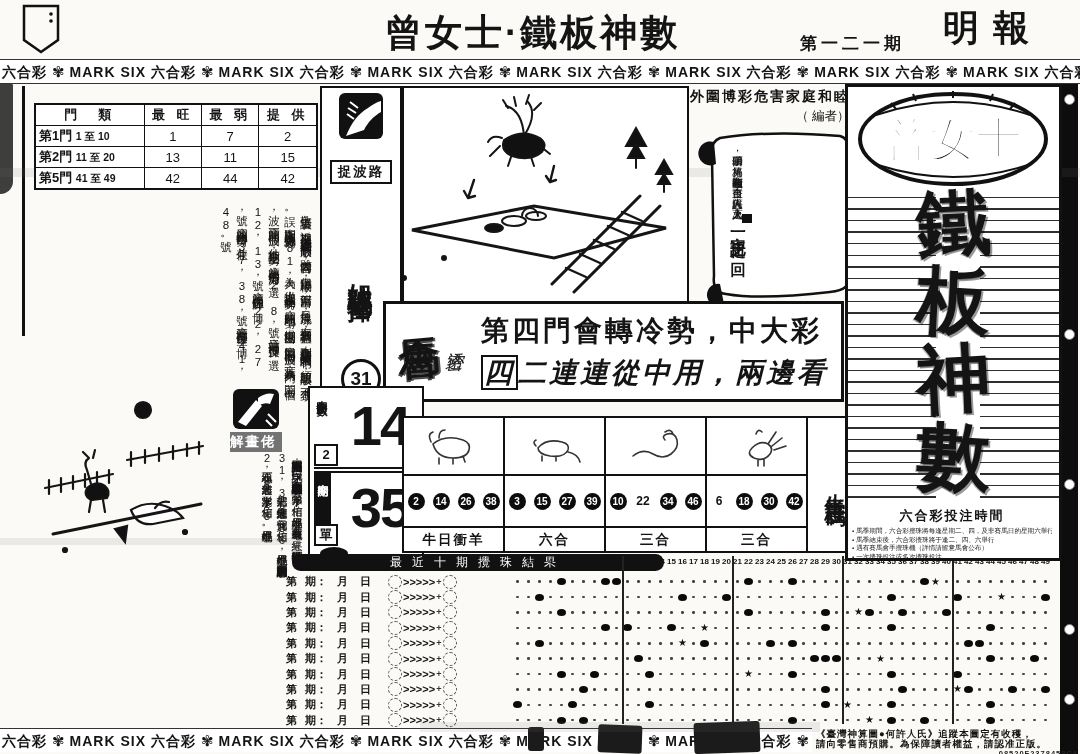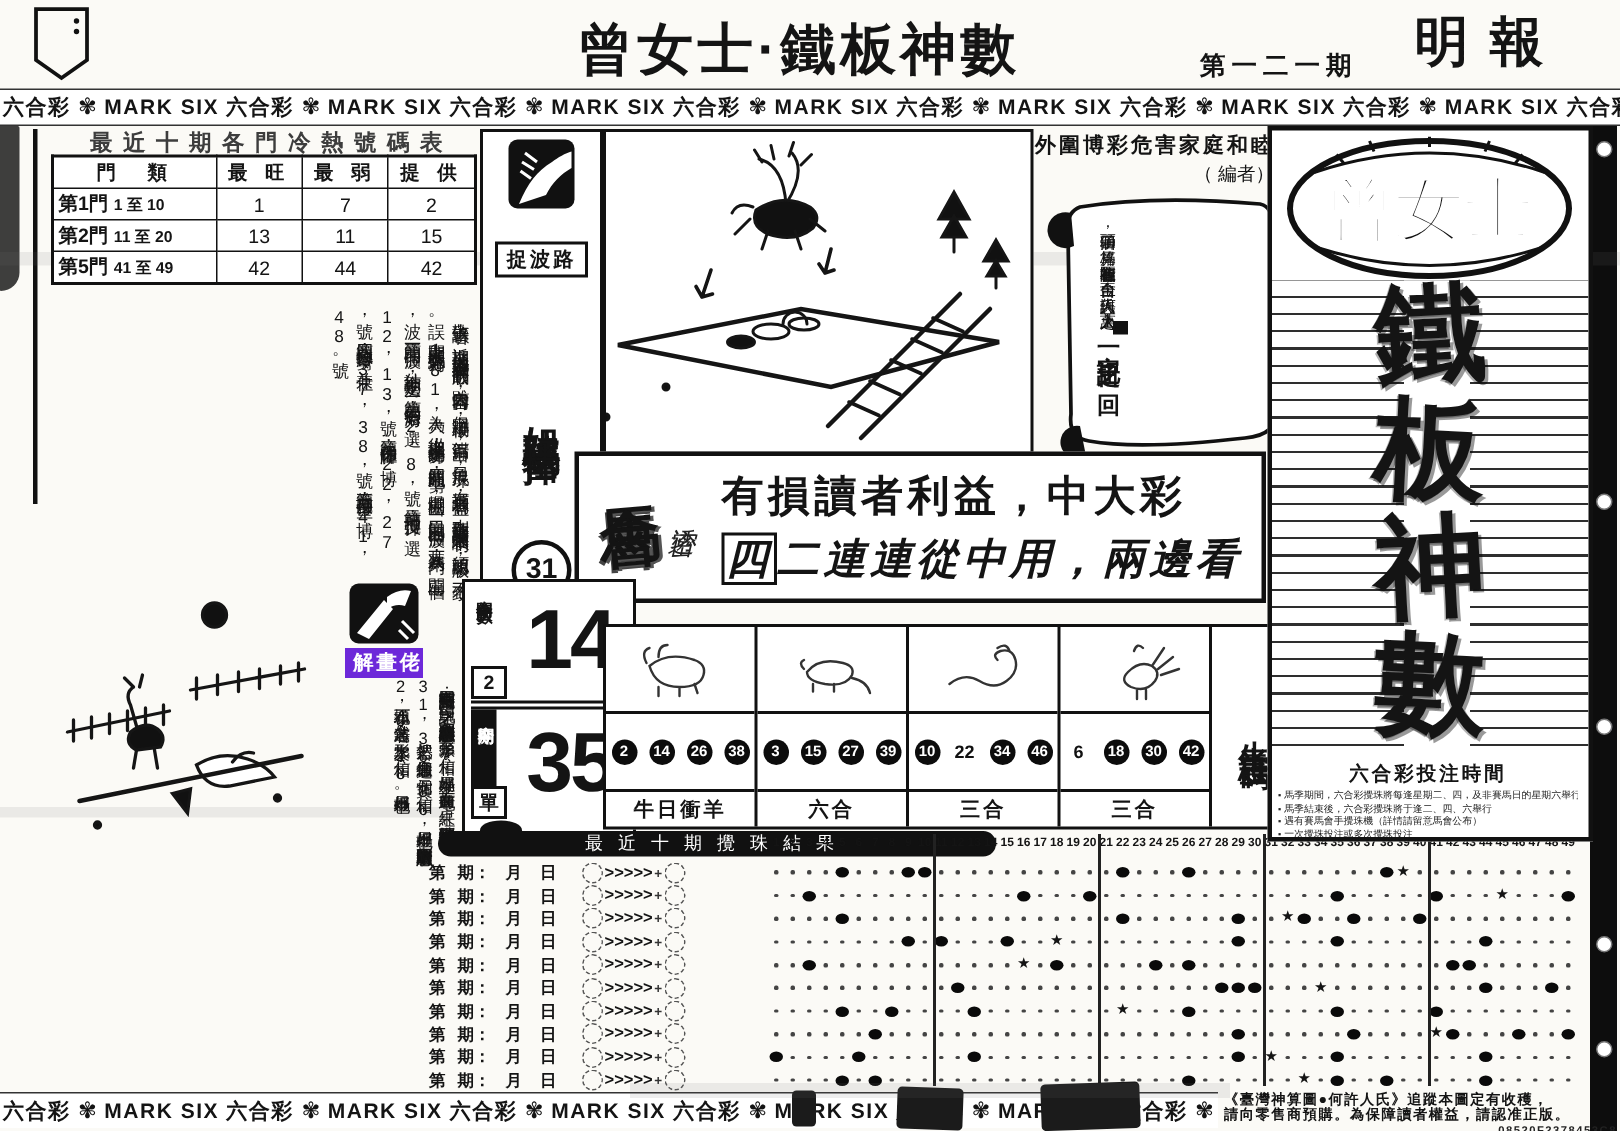--- a/index.html
+++ b/index.html
@@ -112,22 +112,22 @@
   #bet-lines{margin:2px 0 0;padding:0;list-style:none;}
   #bet-lines li{font-size:6.6px;line-height:8.6px;color:#222;white-space:nowrap;overflow:hidden;}
   #bet-lines li::before{content:"▪";font-size:6px;margin-right:2px;}
   
   #footer-text{left:816px;top:729px;width:262px;}
   #footer-text .fl{font-size:9.5px;font-weight:800;letter-spacing:1px;line-height:9.5px;white-space:nowrap;}
   #footer-code{text-align:right;font-size:7.5px;font-weight:800;letter-spacing:1px;color:#222;margin-top:1px;}
   .blot{position:absolute;background:#1b1b1b;border-radius:3px;}
   
   #jhl-icon{left:232px;top:388px;}
-  #jhl-label{left:230px;top:432px;width:52px;background:#6d28d9;color:#fff;font-size:13.5px;font-weight:800;
-             text-align:right;letter-spacing:2px;padding:1px 0;}
+  #jhl-label{left:230px;top:432px;width:52px;background:#737373;color:#fff;font-size:13.5px;font-weight:800;
+             text-align:left;letter-spacing:2px;padding:1px 0;}
   #jhl-text{left:136px;top:452px;width:168px;height:112px;font-size:11px;line-height:15px;}
   #corner-icon{left:18px;top:4px;}
 </style>
 </head>
 <body>
 
 <div class="page">
 
   <svg id="corner-icon" class="abs" width="58" height="52" viewBox="0 0 58 52">
     <path d="M6,2 L40,2 L40,36 L23,48 L6,36 Z" fill="none" stroke="#111" stroke-width="2.5"></path>
@@ -146,21 +146,20 @@
     <div class="punch" style="top:245px"></div>
     <div class="punch" style="top:395px"></div>
     <div class="punch" style="top:540px"></div>
     <div class="punch" style="top:610px"></div>
   </div>
   <div id="left-smudge" class="abs"></div>
   <div id="left-line" class="abs"></div>
   <div class="abs smear" style="left:0;top:168px;width:1080px;height:9px"></div>
   <div class="abs smear" style="left:0;top:538px;width:300px;height:7px"></div>
 
-  <div id="hotcold-title" class="abs">最近十期各門冷熱號碼表</div>
   <table id="hotcold" class="abs">
     <thead>
         <tr>
           <th>門　類</th>
           <th>最 旺</th>
           <th>最 弱</th>
           <th>提 供</th>
         </tr>
       </thead>
     <tbody>
@@ -240,21 +239,21 @@
     </svg>
     <div id="scroll-text" class="abs vtext">
       <span>獅子回頭，算一格局，有福有相能匹敵，自古至今，何許人氏，一人之下萬人上。</span>
       <span id="scroll-title">一字記之日：回</span>
     </div>
   </div>
 
   <div id="slogan-box" class="abs">
     <div id="seal-main" class="abs">馬會</div>
     <div id="seal-sub" class="abs">透密</div>
-    <div id="slogan1" class="abs slogan-line">有損讀者利益，中大彩</div>
+    <div id="slogan1" class="abs slogan-line">第四門會轉冷勢，中大彩</div>
     <div id="slogan2" class="abs slogan-line"><span class="boxed-char">四</span><span>二連連從中用，兩邊看</span></div>
   </div>
 
   <div id="counts-box" class="abs">
     <div class="cb-half">
       <div class="cb-label">今年開出次數</div>
       <div class="cb-val">2</div>
       <div class="cb-big">14</div>
     </div>
     <div id="cb-divider"></div>

